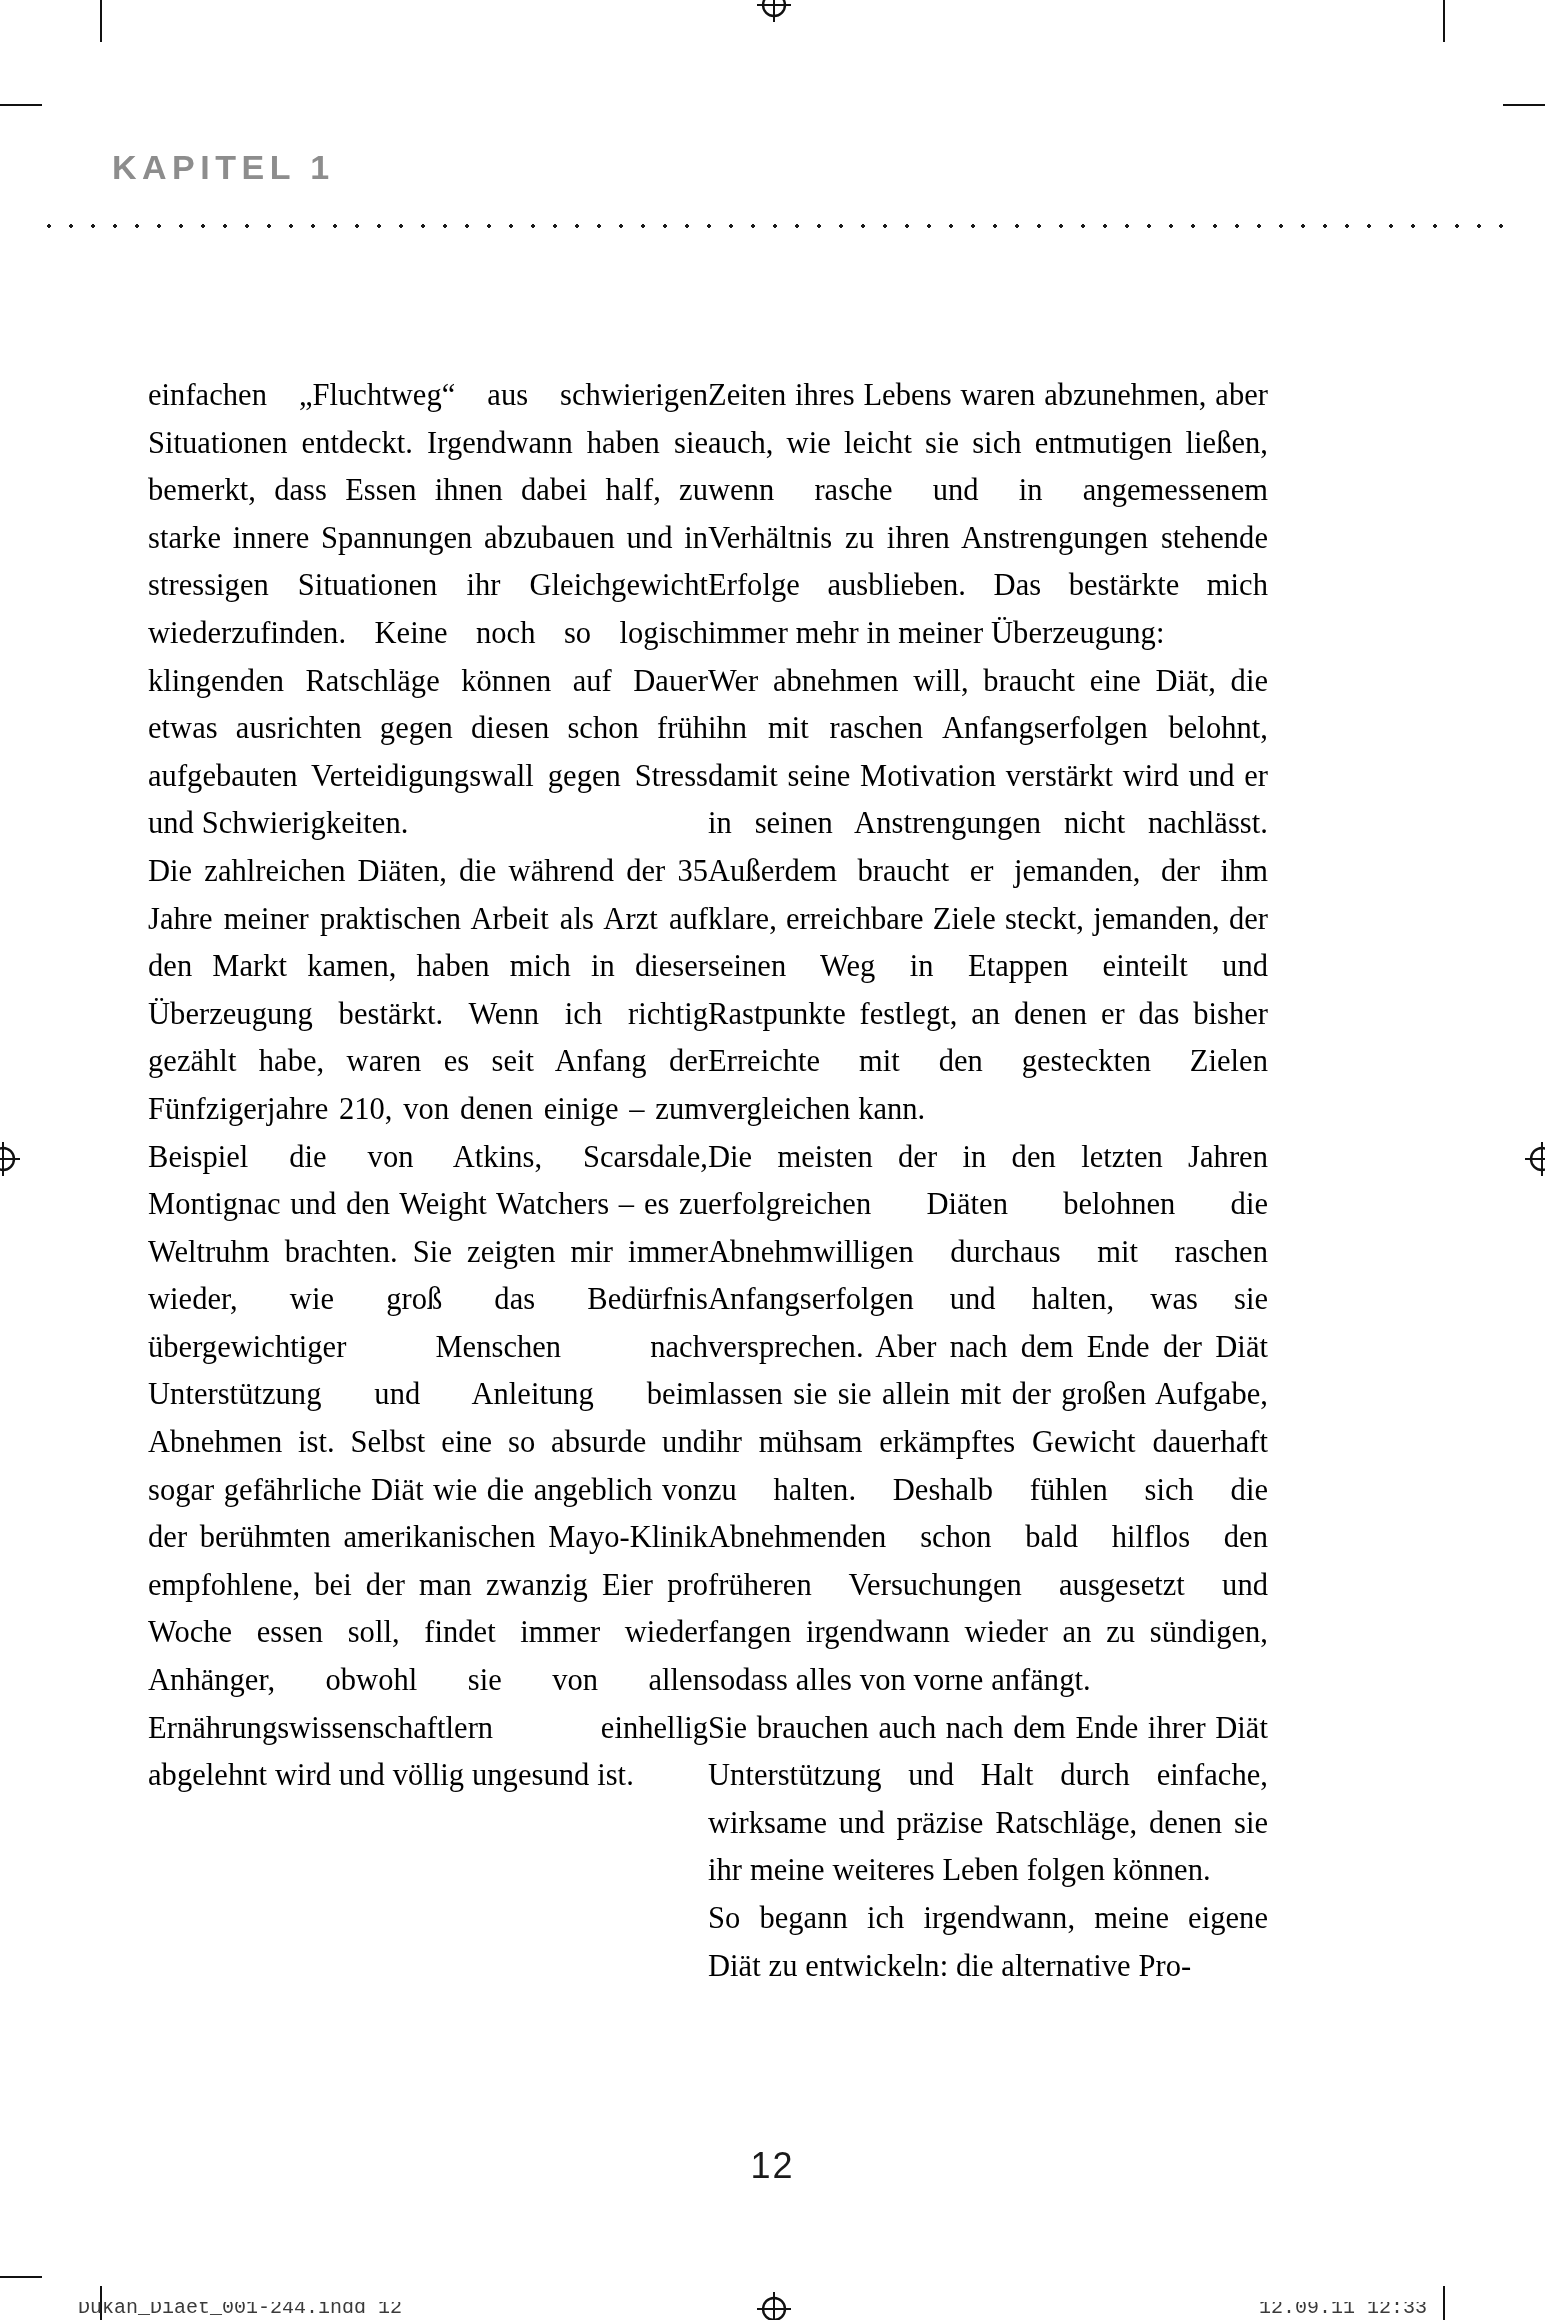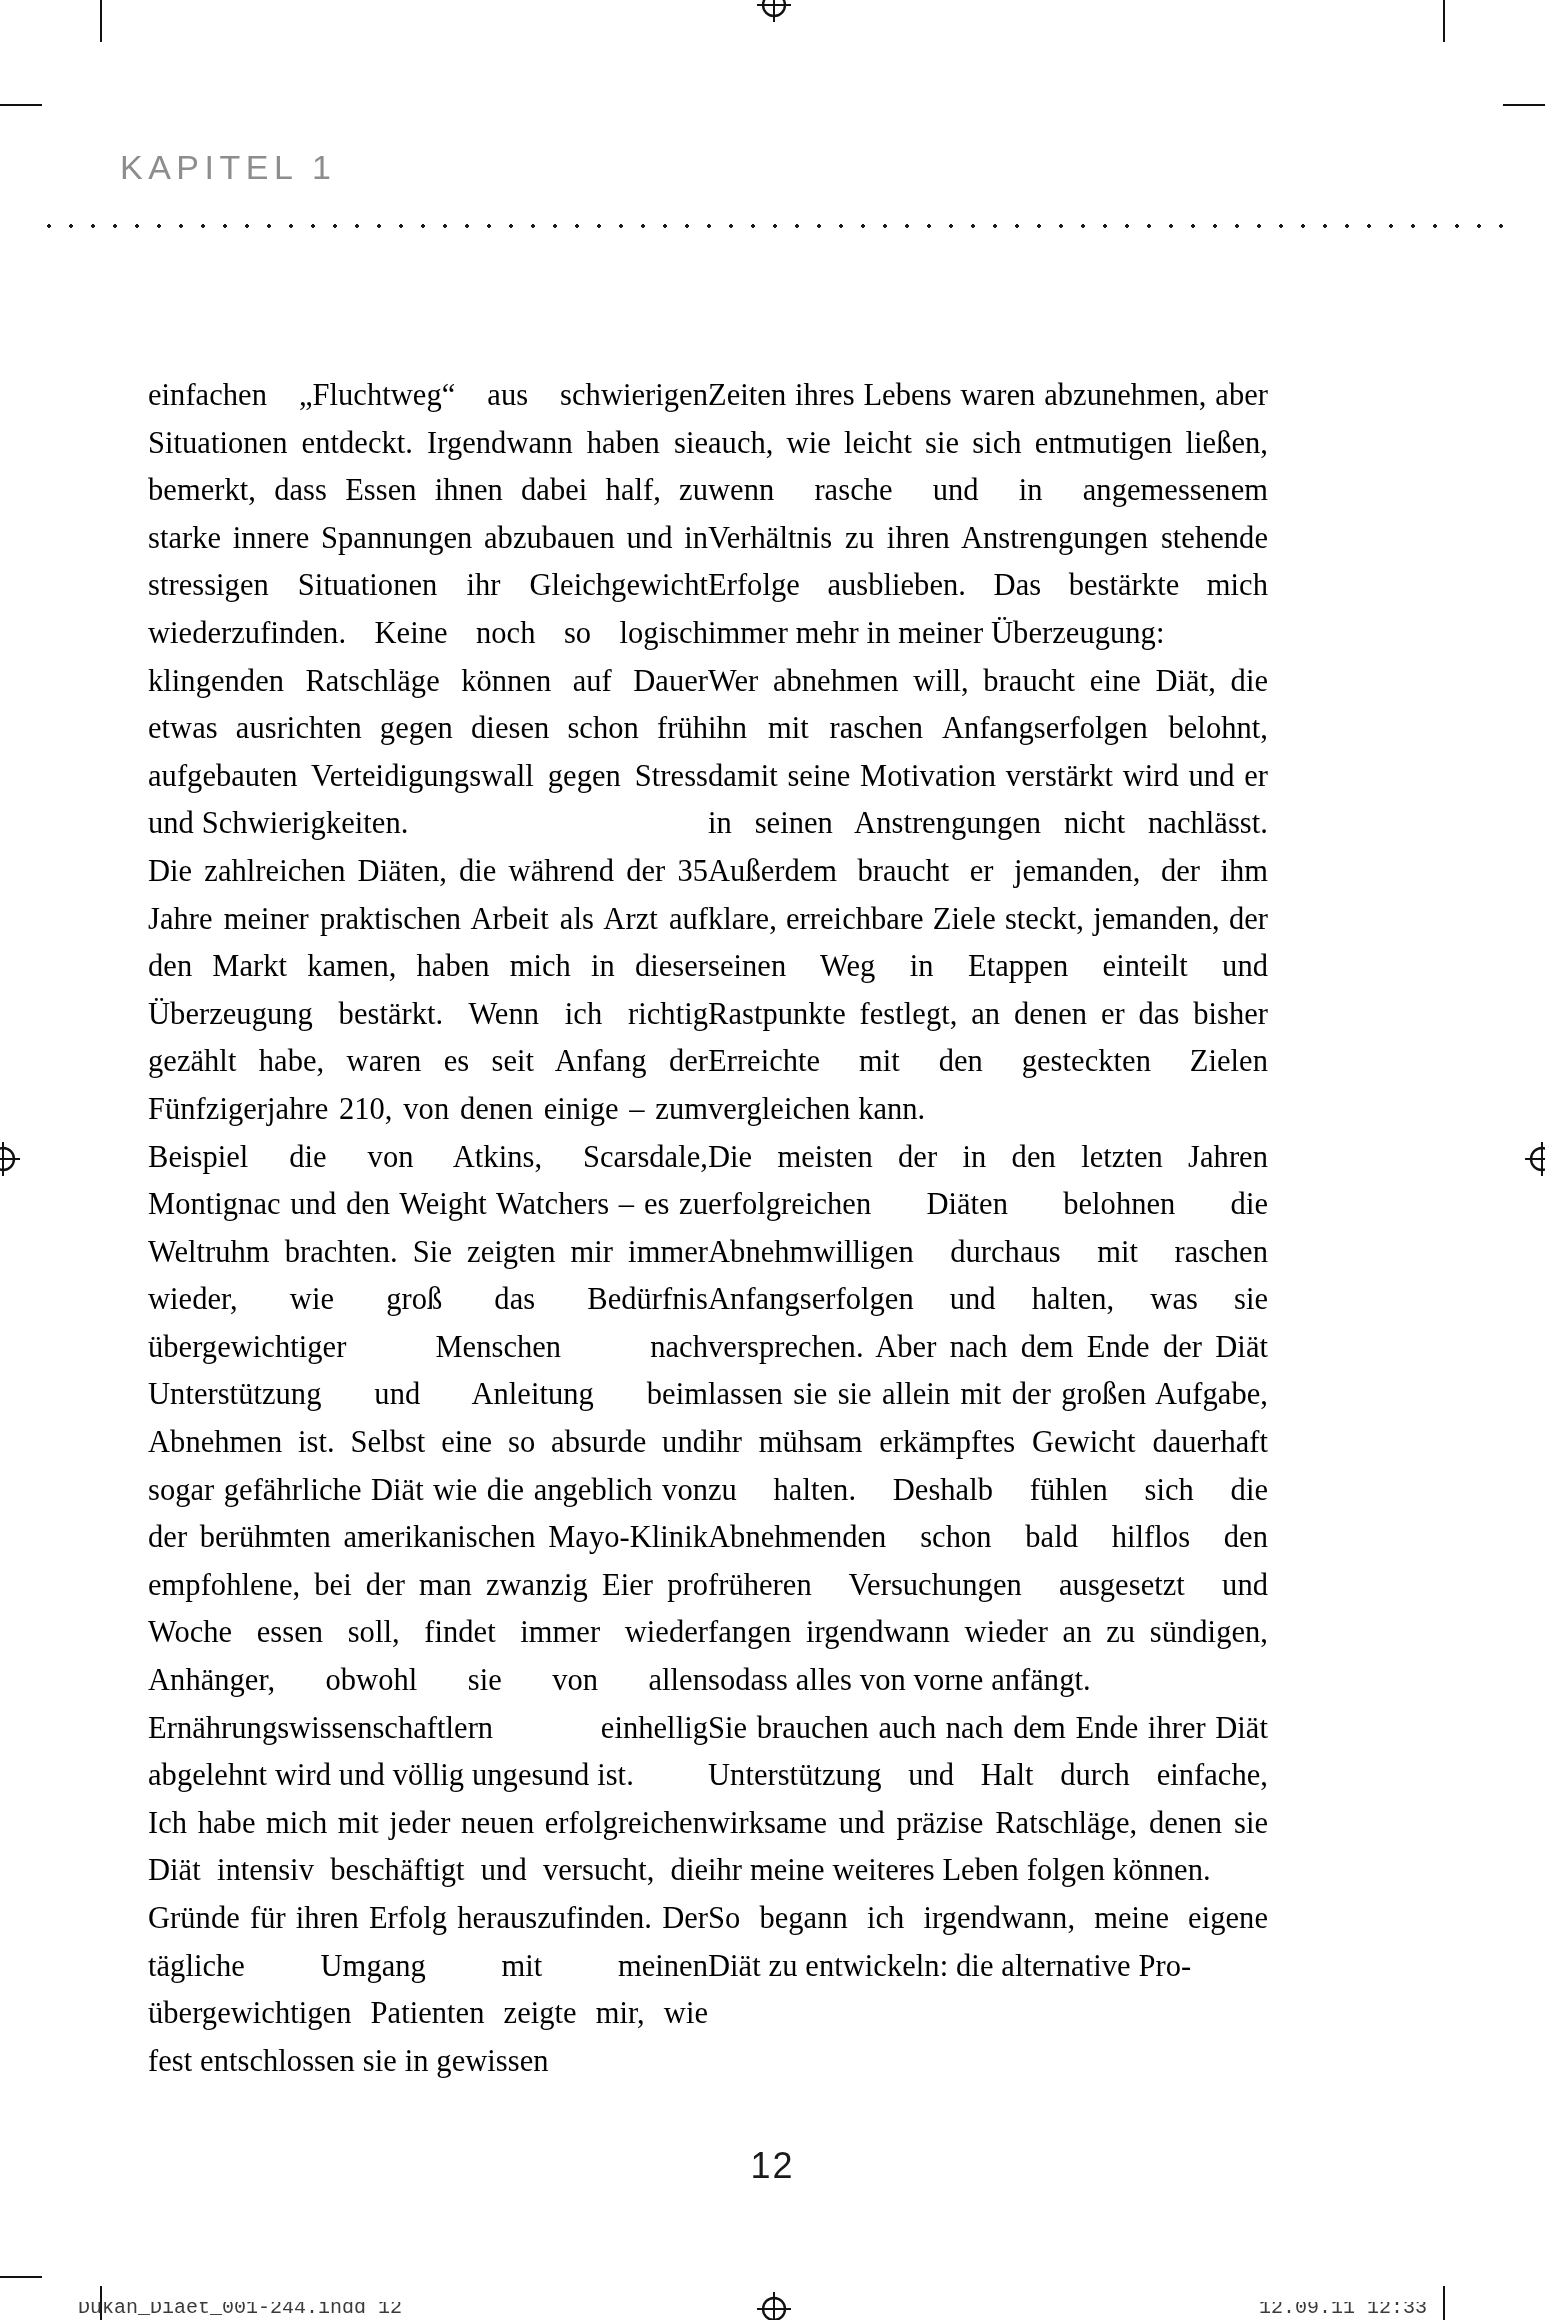--- a/index.html
+++ b/index.html
@@ -36,25 +36,25 @@
     position: absolute;
     left: 0;
     top: 0;
     width: 1545px;
     height: 2320px;
   }
 
   
   .running-head {
     position: absolute;
-    left: 120px;
+    left: 112px;
     top: 148px;
     font-family: "Liberation Sans", sans-serif;
     font-size: 34px;
-    font-weight: 400;
+    font-weight: 700;
     letter-spacing: 5.5px;
     color: #8d8d8d;
     white-space: nowrap;
   }
   .header-rule {
     position: absolute;
     left: 38px;
     top: 224px;
     width: 1468px;
     height: 4px;
@@ -176,21 +176,20 @@
   </div>
 
   <div class="running-head">KAPITEL 1</div>
   <div class="header-rule"></div>
 
   <div class="columns">
 
     <div class="column">
       <p>einfachen „Fluchtweg“ aus schwierigen Situationen entdeckt. Irgendwann haben sie bemerkt, dass Essen ihnen dabei half, zu starke innere Spannungen abzubauen und in stressigen Situationen ihr Gleichgewicht wiederzufinden. Keine noch so logisch klingenden Ratschläge können auf Dauer etwas ausrichten gegen diesen schon früh aufgebauten Verteidigungswall gegen Stress und Schwierigkeiten.</p>
       <p>Die zahlreichen Diäten, die während der 35 Jahre meiner praktischen Arbeit als Arzt auf den Markt kamen, haben mich in dieser Überzeugung bestärkt. Wenn ich richtig gezählt habe, waren es seit Anfang der Fünfzigerjahre 210, von denen einige – zum Beispiel die von Atkins, Scarsdale, Montignac und den Weight Watchers – es zu Weltruhm brachten. Sie zeigten mir immer wieder, wie groß das Bedürfnis übergewichtiger Menschen nach Unterstützung und Anleitung beim Abnehmen ist. Selbst eine so absurde und sogar gefährliche Diät wie die angeblich von der berühmten amerikanischen Mayo-Klinik empfohlene, bei der man zwanzig Eier pro Woche essen soll, findet immer wieder Anhänger, obwohl sie von allen Ernährungswissenschaftlern einhellig abgelehnt wird und völlig ungesund ist.</p>
-      <p>Ich habe mich mit jeder neuen erfolgreichen Diät intensiv beschäftigt und versucht, die Gründe für ihren Erfolg herauszufinden. Der tägliche Umgang mit meinen übergewichtigen Patienten zeigte mir, wie fest entschlossen sie in gewissen</p>
     </div>
 
     <div class="column">
       <p>Zeiten ihres Lebens waren abzunehmen, aber auch, wie leicht sie sich entmutigen ließen, wenn rasche und in angemessenem Verhältnis zu ihren Anstrengungen stehende Erfolge ausblieben. Das bestärkte mich immer mehr in meiner Überzeugung:</p>
       <p>Wer abnehmen will, braucht eine Diät, die ihn mit raschen Anfangserfolgen belohnt, damit seine Motivation verstärkt wird und er in seinen Anstrengungen nicht nachlässt. Außerdem braucht er jemanden, der ihm klare, erreichbare Ziele steckt, jemanden, der seinen Weg in Etappen einteilt und Rastpunkte festlegt, an denen er das bisher Erreichte mit den gesteckten Zielen vergleichen kann.</p>
       <p>Die meisten der in den letzten Jahren erfolgreichen Diäten belohnen die Abnehmwilligen durchaus mit raschen Anfangserfolgen und halten, was sie versprechen. Aber nach dem Ende der Diät lassen sie sie allein mit der großen Aufgabe, ihr mühsam erkämpftes Gewicht dauerhaft zu halten. Deshalb fühlen sich die Abnehmenden schon bald hilflos den früheren Versuchungen ausgesetzt und fangen irgendwann wieder an zu sündigen, sodass alles von vorne anfängt.</p>
       <p>Sie brauchen auch nach dem Ende ihrer Diät Unterstützung und Halt durch einfache, wirksame und präzise Ratschläge, denen sie ihr meine weiteres Leben folgen können.</p>
       <p>So begann ich irgendwann, meine eigene Diät zu entwickeln: die alternative Pro-</p>
     </div>
 

